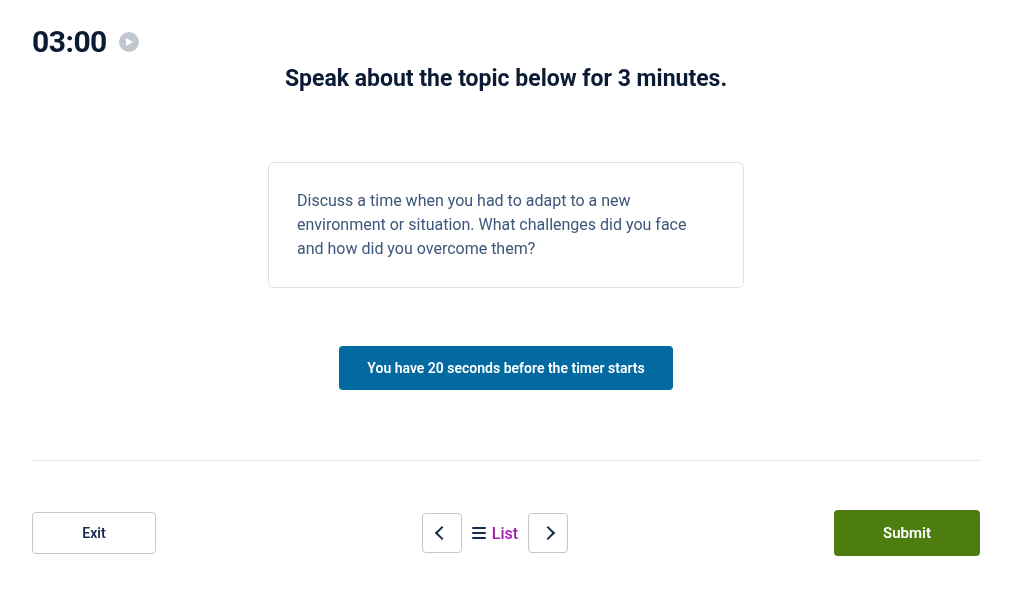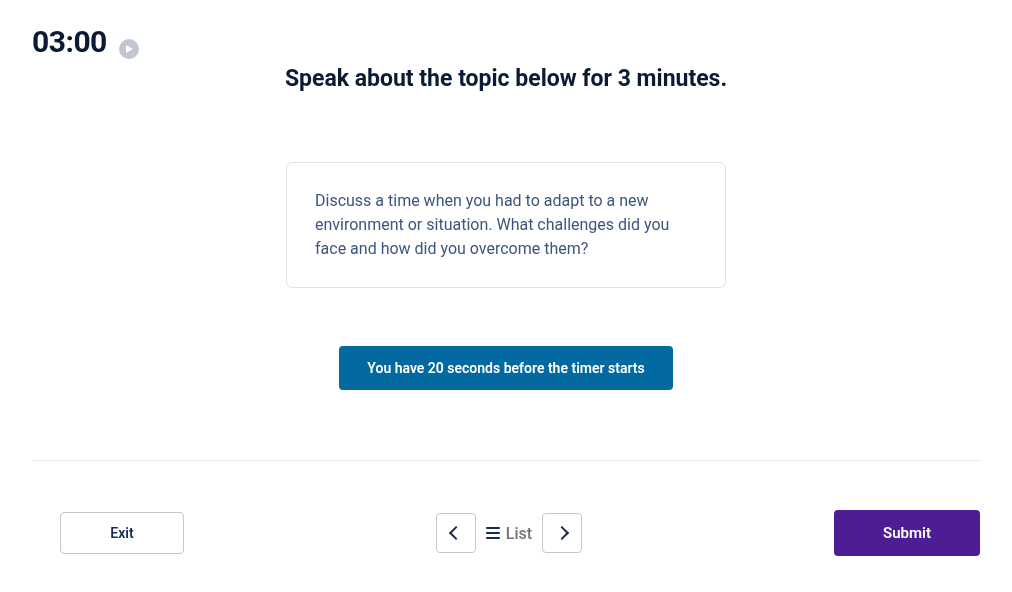--- a/index.html
+++ b/index.html
@@ -10,21 +10,21 @@
     body {
       font-family: -apple-system, BlinkMacSystemFont, "Segoe UI", Roboto, Helvetica, Arial, sans-serif;
       background: #ffffff;
       width: 1012px;
       height: 592px;
       position: relative;
       color: #172b4d;
     }
     .timer-row {
       display: flex;
-      align-items: flex-end;
+      align-items: center;
       padding: 24px 32px 0 32px;
       gap: 12px;
     }
     .timer-value {
       font-size: 30px;
       font-weight: 700;
       color: #0b1b33;
       letter-spacing: -0.5px;
     }
     .play-circle {
@@ -47,21 +47,21 @@
     }
     .instruction {
       text-align: center;
       font-size: 23px;
       font-weight: 700;
       color: #0b1b33;
       margin-top: 6px;
     }
     .topic-card {
       margin: 70px auto 0 auto;
-      width: 440px;
+      width: 476px;
       border: 1px solid #dfe1e6;
       border-radius: 6px;
       padding: 26px 28px;
       background: #ffffff;
     }
     .topic-text {
       font-size: 16px;
       line-height: 1.5;
       color: #3d567b;
     }
@@ -98,21 +98,20 @@
       border: 1px solid #c1c7d0;
       background: #ffffff;
       border-radius: 4px;
       padding: 12px 0;
       width: 124px;
       font-size: 14px;
       font-weight: 600;
       color: #172b4d;
       text-align: center;
       cursor: pointer;
-      margin-left: 28px;
     }
     .nav-center {
       display: flex;
       align-items: center;
       gap: 10px;
     }
     .nav-btn {
       width: 40px;
       height: 40px;
       border: 1px solid #c1c7d0;
@@ -122,25 +121,25 @@
       align-items: center;
       justify-content: center;
       cursor: pointer;
     }
     .list-link {
       display: flex;
       align-items: center;
       gap: 6px;
       font-size: 16px;
       font-weight: 500;
-      color: #737373;
+      color: #a21caf;
       cursor: pointer;
     }
     .submit-btn {
-      background: #4c1d95;
+      background: #4d7c0f;
       color: #ffffff;
       border-radius: 4px;
       padding: 14px 8px;
       width: 146px;
       font-size: 15px;
       font-weight: 600;
       text-align: center;
       cursor: not-allowed;
     }
     .chevron {

